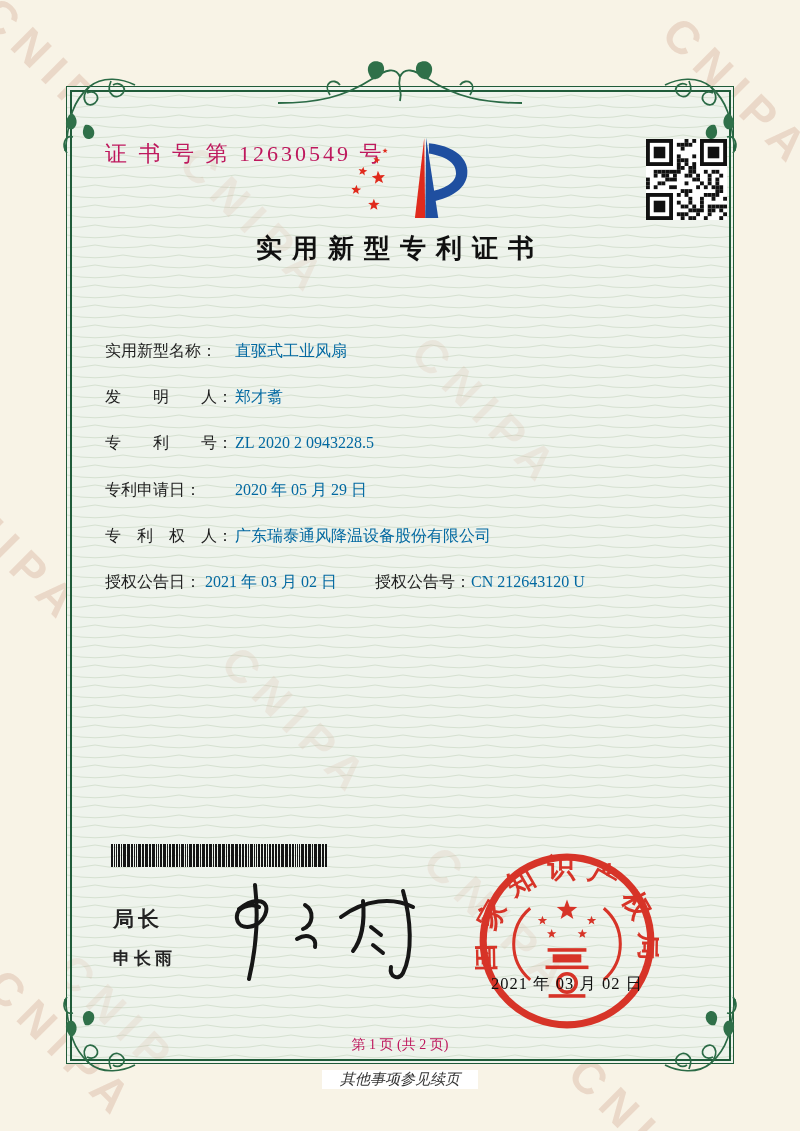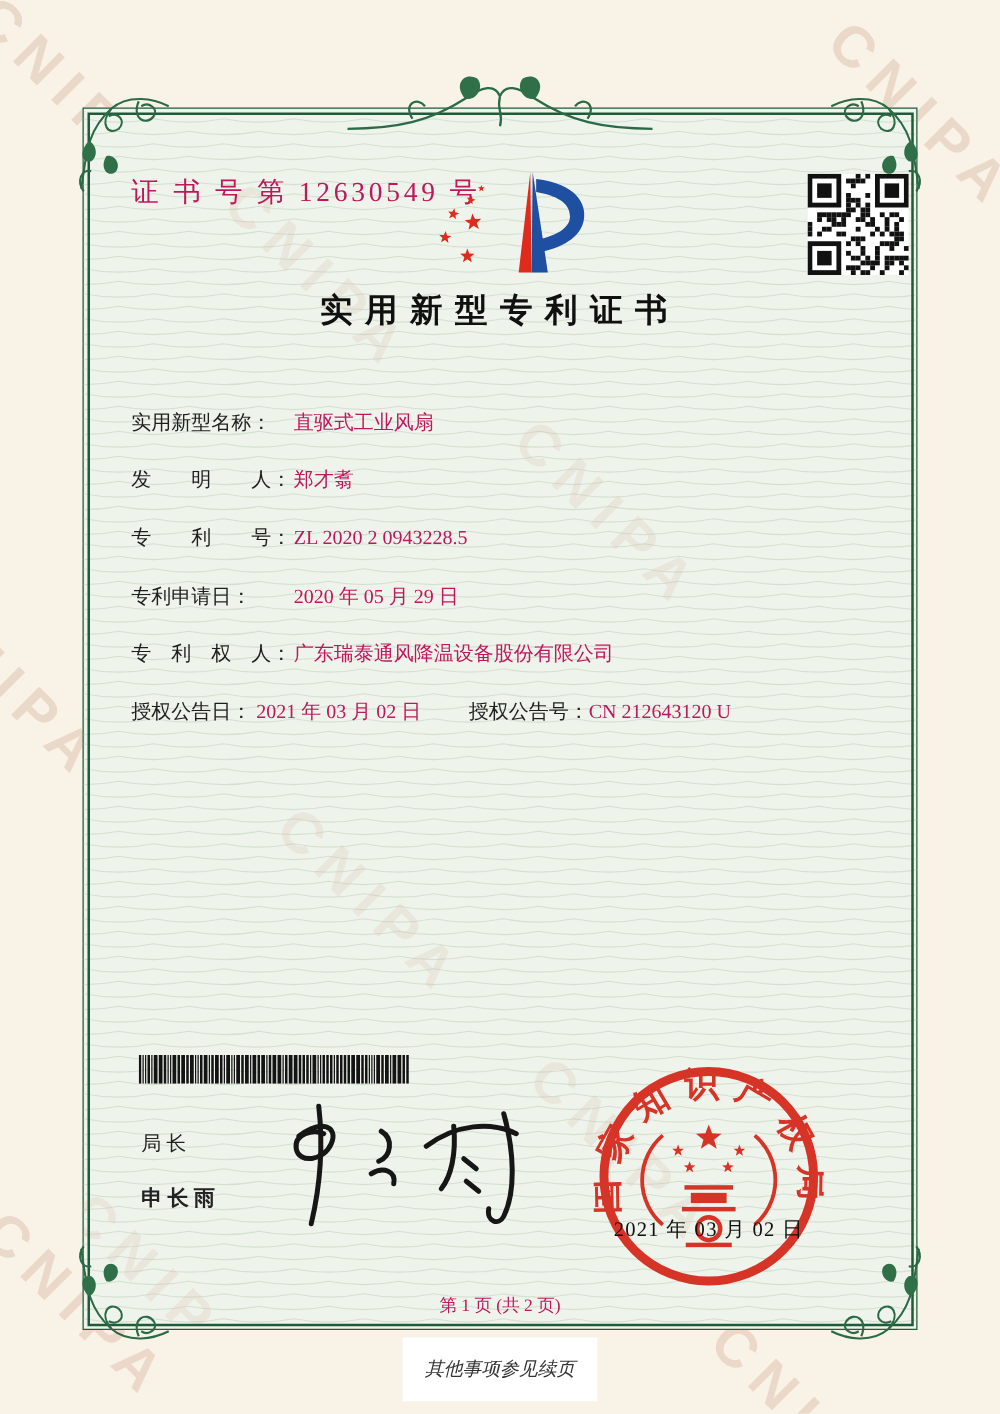--- a/index.html
+++ b/index.html
@@ -35,58 +35,58 @@
   .crest path.leaf{fill:#2f7049;stroke:none;}
 
   
   .certno{position:absolute;left:38px;top:52px;font-size:22px;letter-spacing:3px;color:#be185d;}
   .logo{position:absolute;left:50%;top:38px;transform:translateX(-48%);}
   .qr{position:absolute;right:6px;top:52px;}
   .title{position:absolute;left:0;right:0;top:144px;text-align:center;font-size:26px;font-weight:bold;
          letter-spacing:10px;color:#101010;}
 
   
-  .fields{position:absolute;left:38px;right:28px;top:240px;font-size:16px;line-height:1.45;}
+  .fields{position:absolute;left:38px;right:28px;top:252px;font-size:16px;line-height:1.45;}
   .frow{display:flex;margin-bottom:23px;}
   .flabel{flex:0 0 130px;white-space:pre;color:#1d1d1d;}
-  .fvalue{flex:1;color:#be185d;max-width:452px;}
+  .fvalue{flex:1;color:#0369a1;max-width:452px;}
   .frow.grant .fvalue{flex:0 0 auto;}
   .flabel.g2{flex:0 0 auto;margin-left:38px;}
 
   
   .paras{position:absolute;left:38px;right:34px;top:566px;font-size:15.5px;line-height:1.78;
          color:#2e2e2e;font-style:italic;}
   .paras p{margin:0;text-indent:2em;}
 
   
   .barcode{position:absolute;left:44px;top:757px;}
   #barcode rect{fill:#141414;}
 
   
   .sig-post{position:absolute;left:46px;top:818px;font-family:"Liberation Sans","DejaVu Sans",sans-serif;
-            font-weight:400;font-size:16px;letter-spacing:4px;color:#232323;}
+            font-weight:700;font-size:21px;letter-spacing:4px;color:#232323;}
   .sig-name{position:absolute;left:46px;top:860px;font-family:"Liberation Sans","DejaVu Sans",sans-serif;
             font-weight:600;font-size:17px;letter-spacing:4px;color:#232323;}
   .sig-svg{position:absolute;left:138px;top:788px;}
   .sig-svg path{stroke:#161616;stroke-width:4;stroke-linecap:round;fill:none;}
 
   
   .seal{position:absolute;left:408px;top:762px;opacity:.93;}
   .seal-ring{fill:none;stroke:#d6261a;stroke-width:7;}
   .seal text{fill:#d6261a;font-weight:bold;font-size:27px;letter-spacing:11px;
              font-family:"Liberation Serif","DejaVu Serif",serif;}
   .emblem path,.emblem rect{fill:#d6261a;}
   .emblem .st{fill:none;stroke:#d6261a;}
   .seal-date{position:absolute;left:404px;top:886px;width:192px;text-align:center;
              font-size:16.5px;letter-spacing:1px;color:#101010;z-index:6;}
 
   .page-num{position:absolute;left:0;right:0;bottom:9px;text-align:center;font-size:14px;color:#be185d;}
 
   .note{position:absolute;left:50%;top:1070px;transform:translateX(-50%);background:#ffffff;
-        padding:16px 18px;font-size:15px;font-style:italic;color:#333;white-space:nowrap;z-index:6;}
+        padding:0 18px;font-size:15px;font-style:italic;color:#333;white-space:nowrap;z-index:6;}
 </style>
 </head>
 <body>
 
 <div class="page">
 
   <div class="wm out" style="left:8px;top:-14px;">CNIPA</div>
   <div class="wm out" style="left:-40px;top:462px;">CNIPA</div>
   <div class="wm out" style="left:14px;top:958px;">CNIPA</div>
   <div class="wm out" style="left:690px;top:6px;">CNIPA</div>

